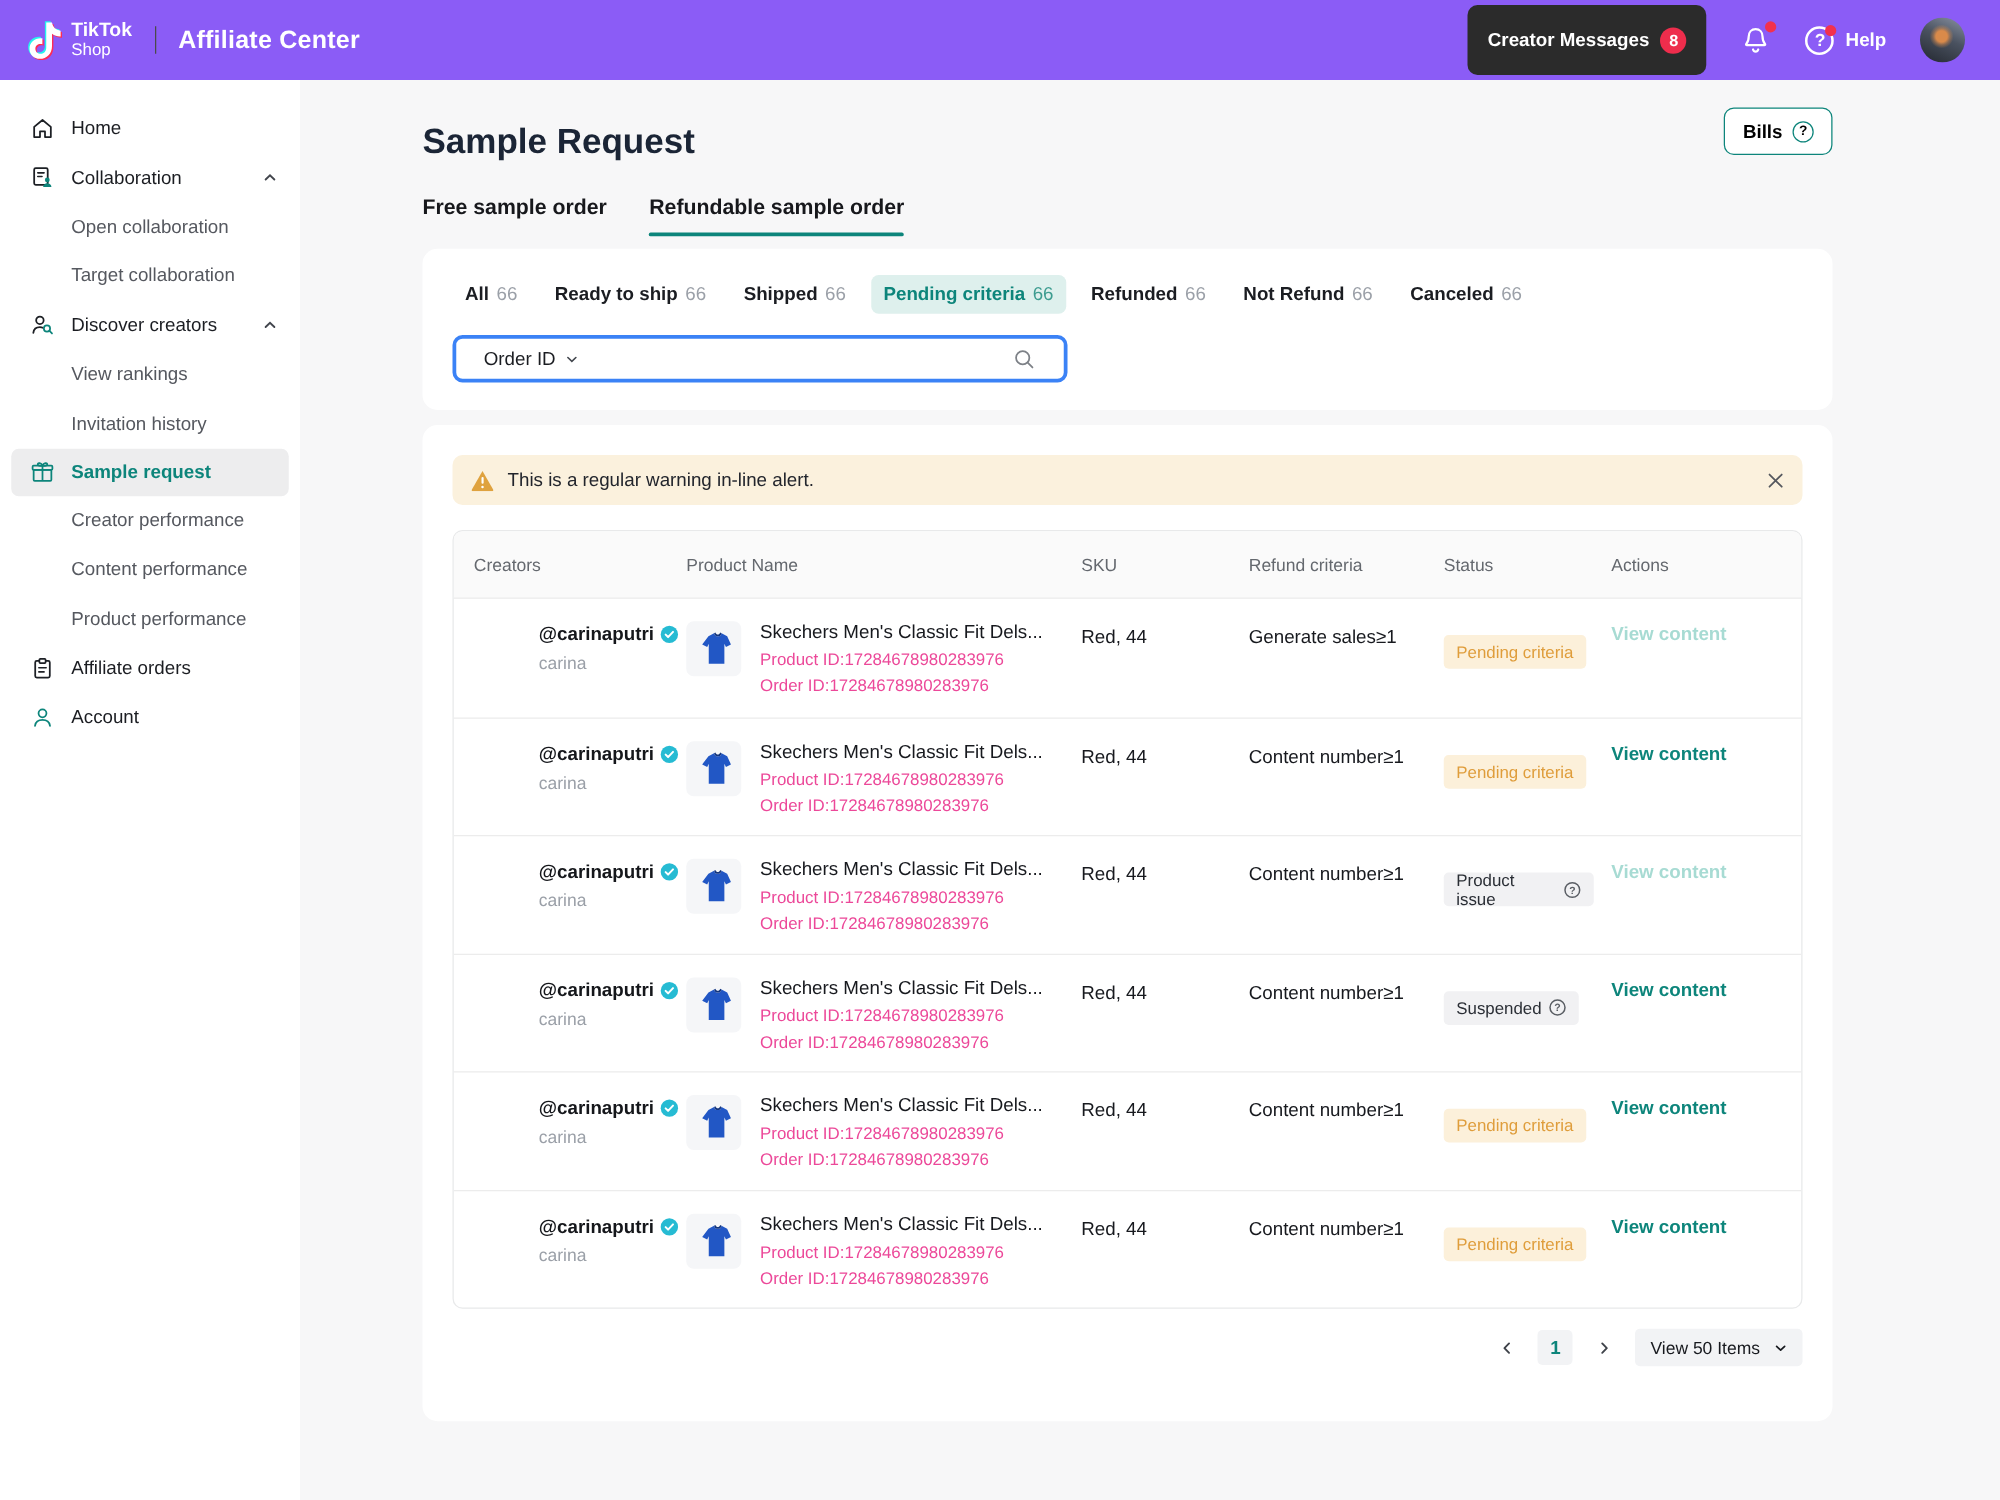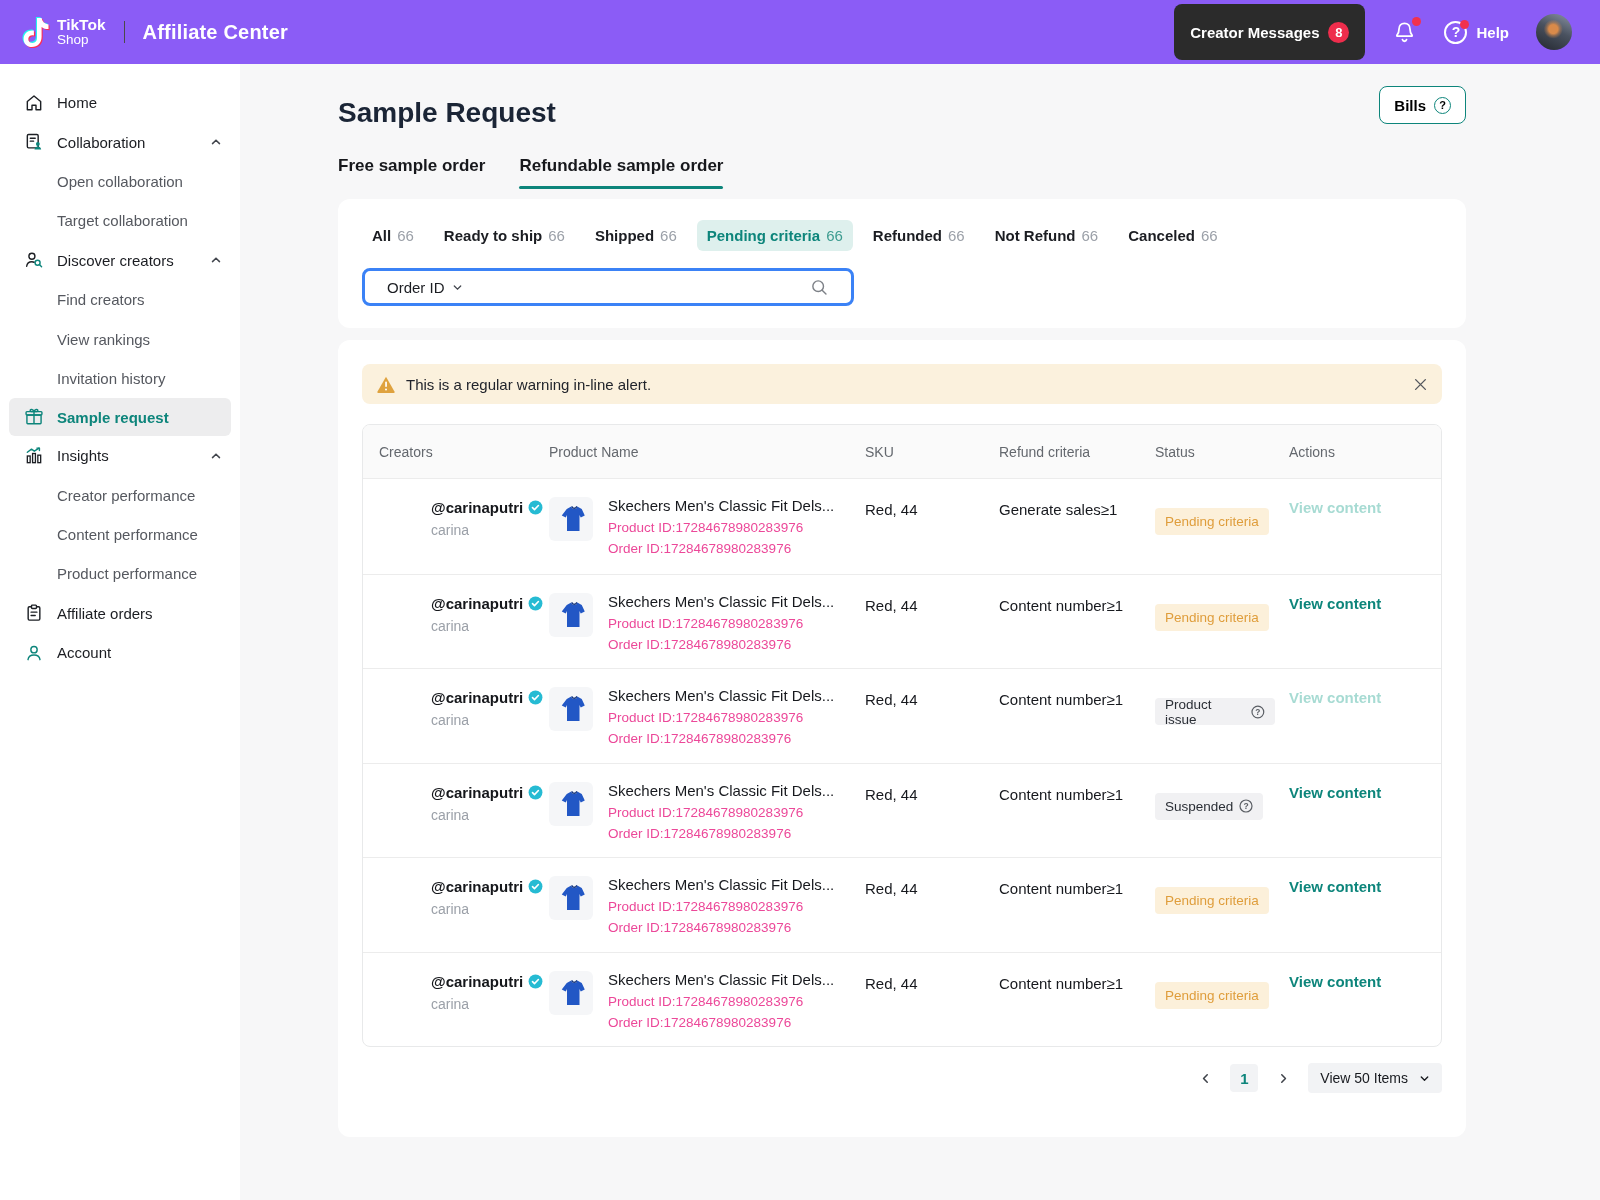--- a/index.html
+++ b/index.html
@@ -205,55 +205,35 @@
         </svg>
     </span>
     <span>Discover creators</span>
     <span class="chev">
       <svg width="12" height="12" viewBox="0 0 12 12" fill="none" stroke="#42464d" stroke-width="1.5" stroke-linecap="round">
           <path d="M2.5 7.6 6 4.2l3.5 3.4"></path>
         </svg>
     </span>
   </div>
   <div class="side-item side-child">
-      <span>Find creators</span>
-    </div>
-  <div class="side-item side-child">
       <span>View rankings</span>
     </div>
   <div class="side-item side-child">
       <span>Invitation history</span>
     </div>
   <div class="side-item active">
     <span class="icon">
       <svg width="20" height="20" viewBox="0 0 24 24" fill="none" stroke="#0d857b" stroke-width="1.7">
           <rect x="3.5" y="9.5" width="17" height="10.5" rx="1"></rect>
           <rect x="2.5" y="5.5" width="19" height="4" rx="1"></rect>
           <path d="M12 5.5v14.5"></path>
           <path d="M12 5.3C10.8 2.6 7.6 2.4 7.4 4.2c-.2 1.5 2.2 1.6 4.6 1.1zM12 5.3c1.2-2.7 4.4-2.9 4.6-1.1.2 1.5-2.2 1.6-4.6 1.1z"></path>
         </svg>
     </span>
     <span>Sample request</span>
-  </div>
-  <div class="side-item">
-    <span class="icon">
-      <svg width="20" height="20" viewBox="0 0 24 24" fill="none">
-          <rect x="4" y="12" width="3.4" height="8" stroke="#1d2025" stroke-width="1.6"></rect>
-          <rect x="10.3" y="9" width="3.4" height="11" stroke="#1d2025" stroke-width="1.6"></rect>
-          <rect x="16.6" y="11" width="3.4" height="9" stroke="#1d2025" stroke-width="1.6"></rect>
-          <path d="M4 7.5 9 3.8l3.4 2.4L18 2.5" stroke="#0d857b" stroke-width="1.7" stroke-linecap="round" stroke-linejoin="round"></path>
-          <path d="M18.5 5.5V2.5H15.5" stroke="#0d857b" stroke-width="1.7" stroke-linecap="round" stroke-linejoin="round"></path>
-        </svg>
-    </span>
-    <span>Insights</span>
-    <span class="chev">
-      <svg width="12" height="12" viewBox="0 0 12 12" fill="none" stroke="#42464d" stroke-width="1.5" stroke-linecap="round">
-          <path d="M2.5 7.6 6 4.2l3.5 3.4"></path>
-        </svg>
-    </span>
   </div>
   <div class="side-item side-child">
       <span>Creator performance</span>
     </div>
   <div class="side-item side-child">
       <span>Content performance</span>
     </div>
   <div class="side-item side-child">
       <span>Product performance</span>
     </div>

